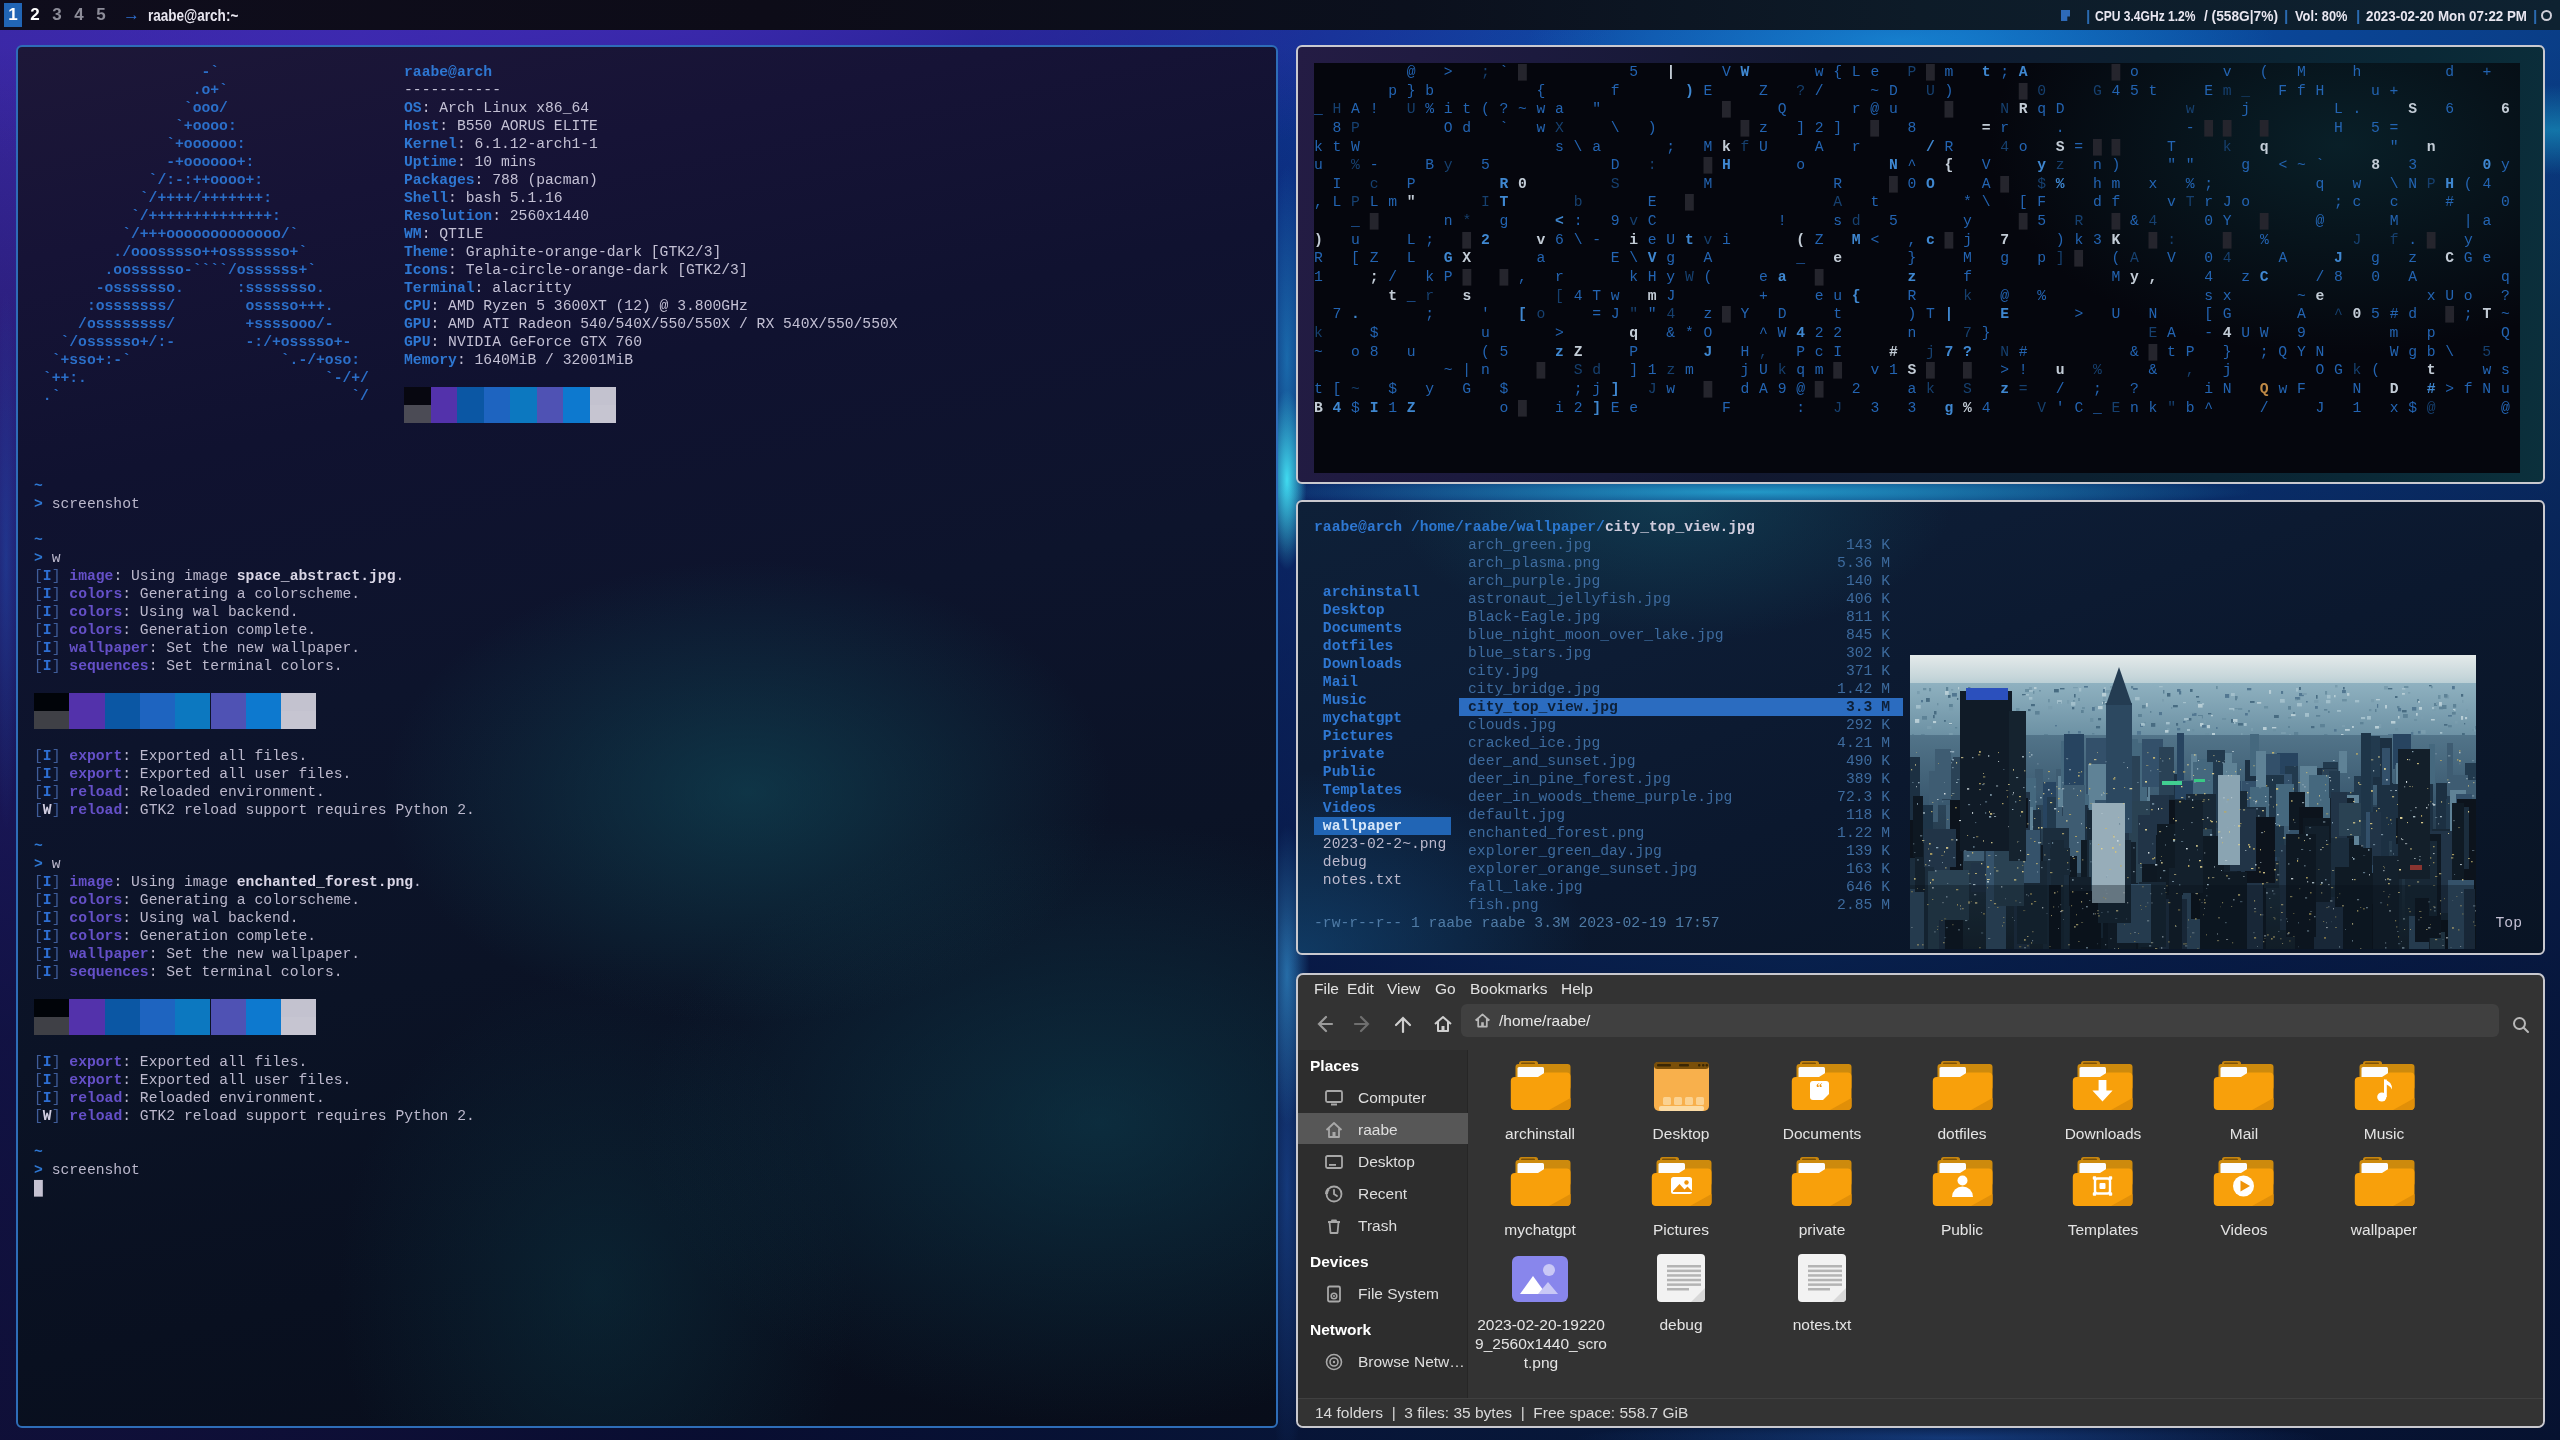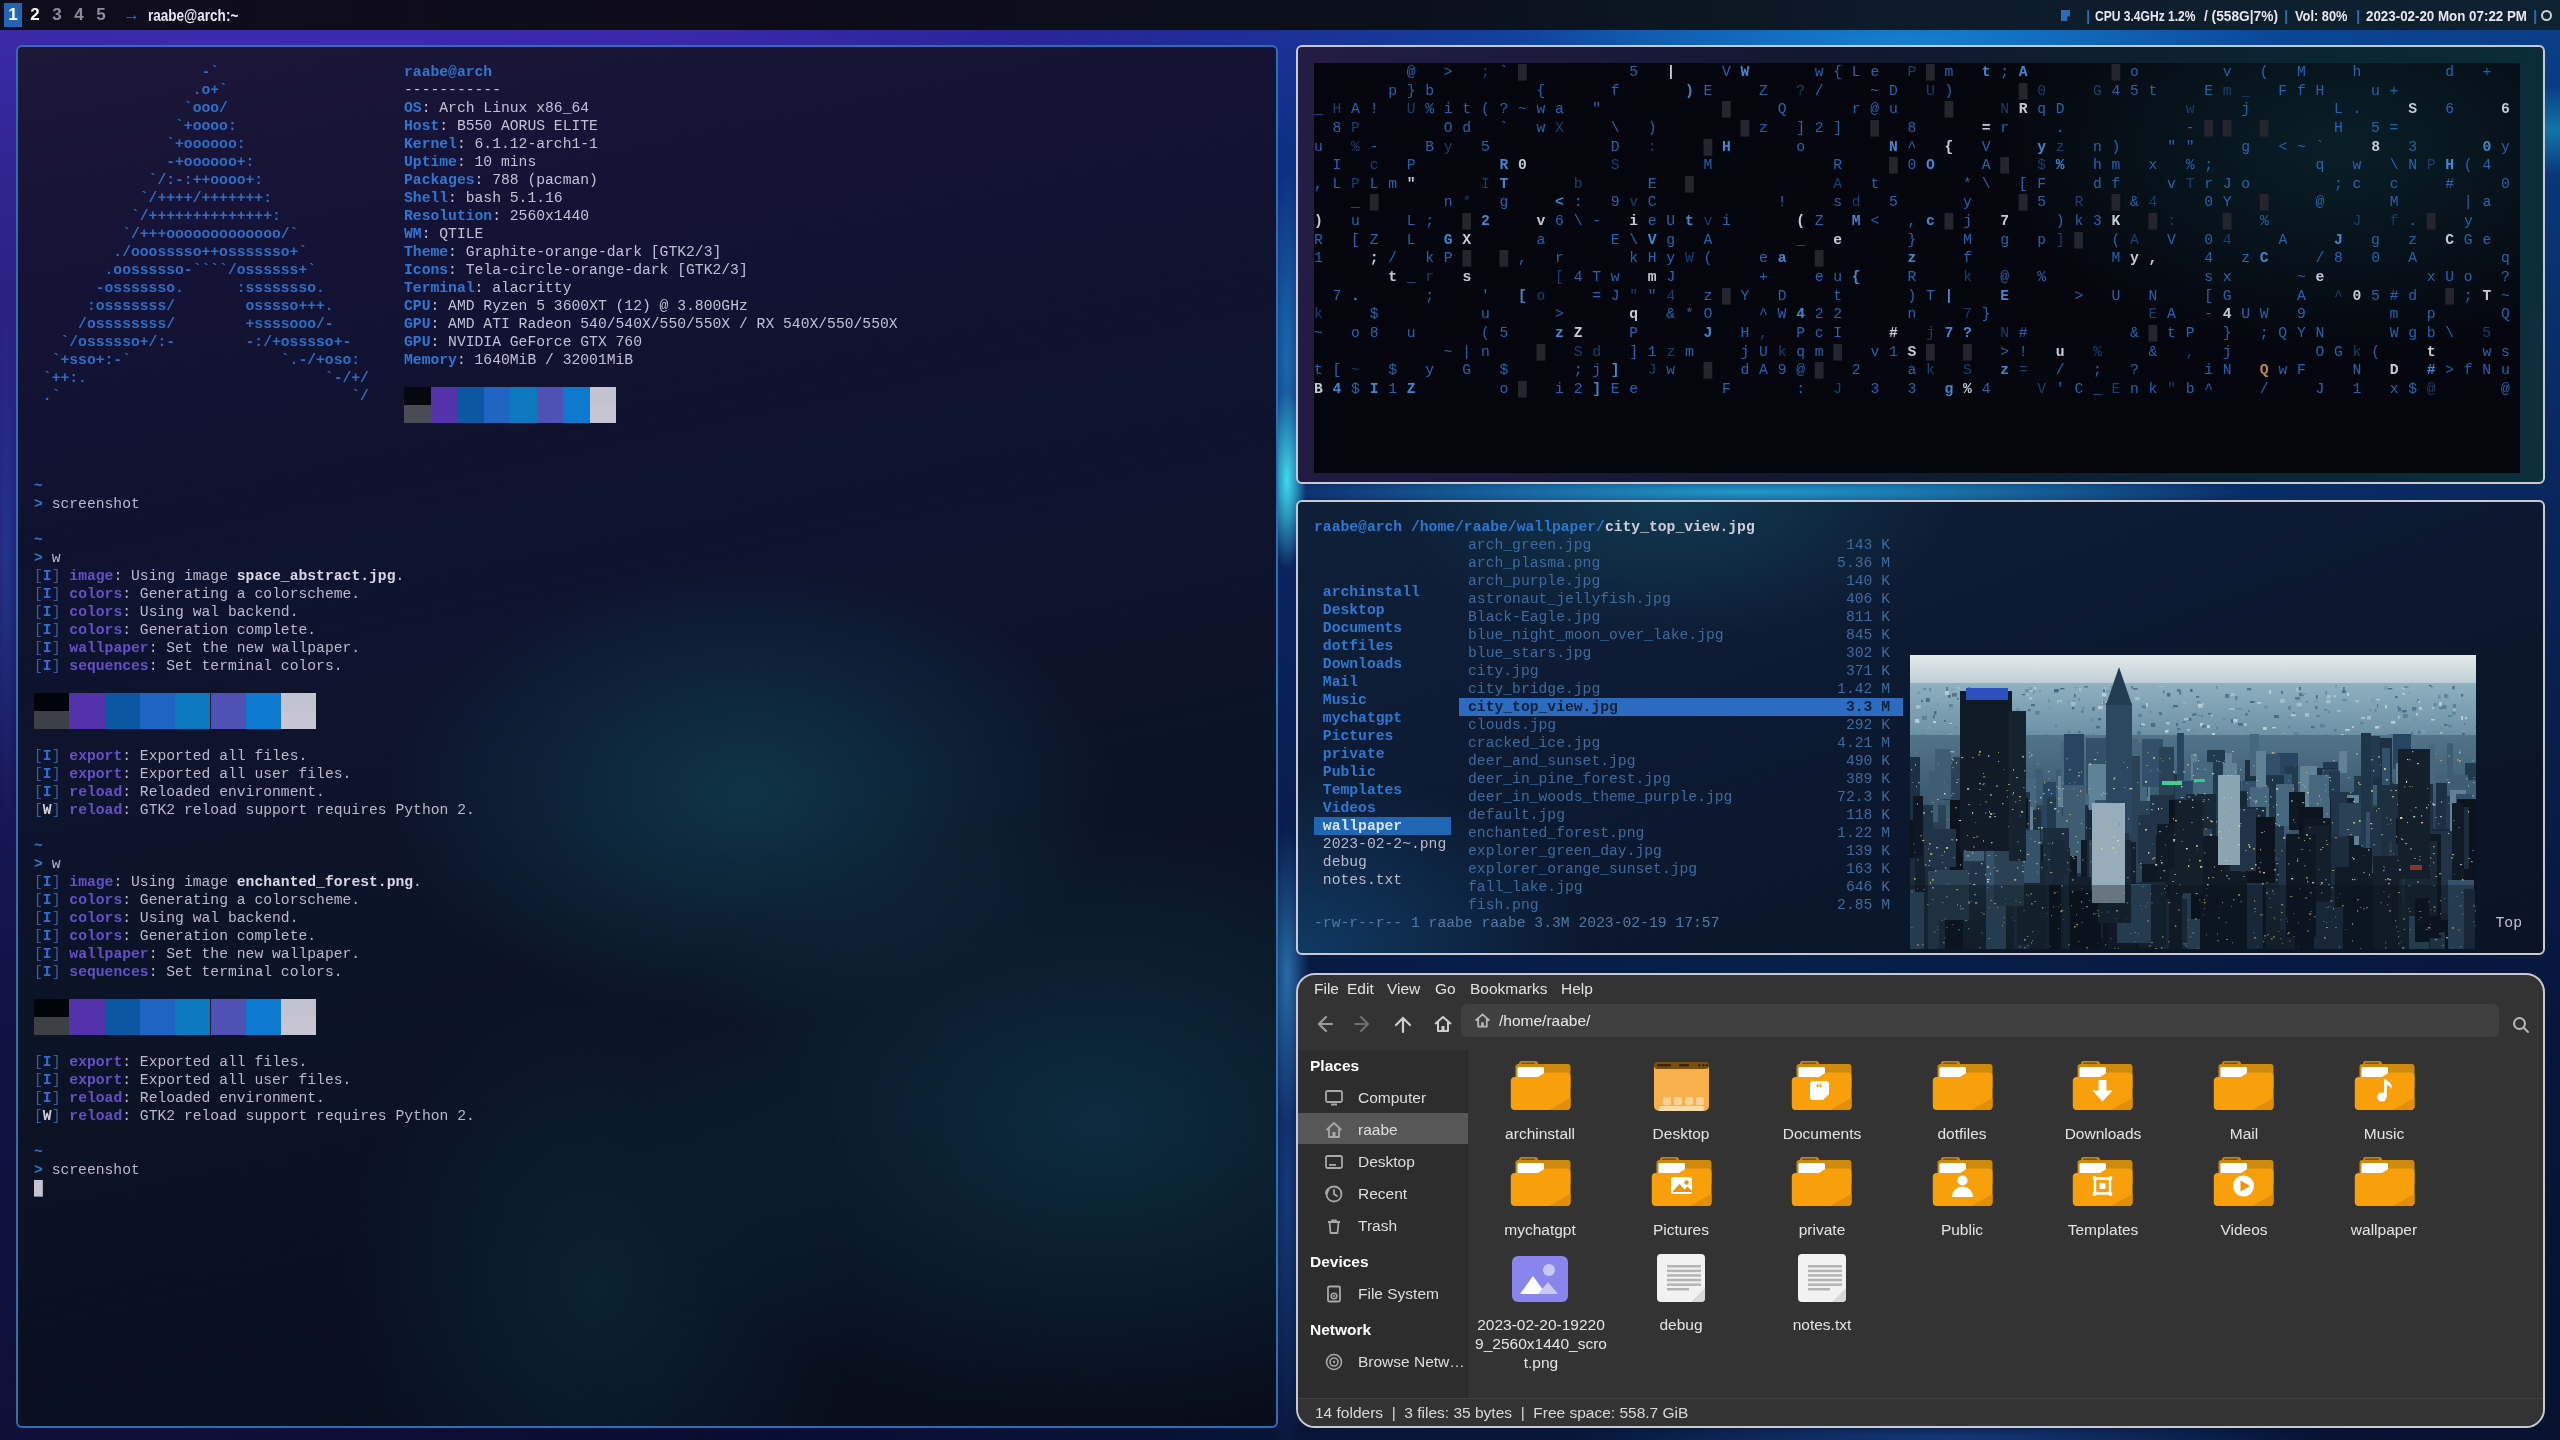--- a/index.html
+++ b/index.html
@@ -44,21 +44,21 @@
    radial-gradient(360px 440px at 46% 90%, rgba(13,64,78,0.38), rgba(13,64,78,0) 72%),
    linear-gradient(168deg, #1d1738 0%, #161336 13%, #101230 27%, #0d142c 44%, #0b1326 62%, #091020 80%, #080d1a 100%);
 }
 #wmatrix { left:1296px; top:45px; width:1249px; height:439px; border:2px solid #c9c9cf;
   background:linear-gradient(100deg, #241c44 0%, #1c1a3e 18%, #121830 40%, #0c2030 65%, #0a2836 85%, #0b303c 100%); }
 #wranger { left:1296px; top:500px; width:1249px; height:455px; border:2px solid #c9c9cf;
   background:
    radial-gradient(400px 200px at 30% 0%, rgba(20,90,110,0.45), rgba(20,90,110,0) 70%),
    radial-gradient(420px 260px at 0% 100%, rgba(20,90,150,0.5), rgba(20,90,150,0) 70%),
    linear-gradient(160deg, #0e2038 0%, #0d1c34 30%, #0b182e 55%, #0a1628 80%, #091424 100%); }
-#wfm { left:1296px; top:973px; width:1249px; height:455px; border:2px solid #c9c9cf; background:#333333; overflow:hidden; border-radius:19px; }
+#wfm { left:1296px; top:973px; width:1249px; height:455px; border:2px solid #c9c9cf; background:#333333; overflow:hidden; border-radius:7px; }
 
 pre, .mono { font-family:"Liberation Mono", monospace; font-size:14.7px; line-height:18px; white-space:pre; }
 b { font-weight:bold; }
 
 #wleft pre { position:absolute; }
 #logo { left:16px; top:16px; color:#2b6fc9; font-weight:bold; }
 #neoinfo { left:386px; top:16px; color:#c3c0d4; }
 #neoinfo .bl { color:#2e77d2; }
 #tbody { left:16px; top:430px; color:#bbb8cc; }
 #tbody .bl { color:#2e77d2; }
@@ -263,20 +263,21 @@
 <b class="bl">&gt;</b> screenshot
 <span class="cur">█</span></pre>
 </div>
 
 <div class="win" id="wmatrix">
   <div id="mgrid">
 <div>     <i class="b">@ &gt; </i><i class="d">;</i><i class="b">`</i><i class="k">█     </i><i class="b">5 </i><i class="w">|  </i><i class="b">V</i><i class="h">W   </i><i class="b">w{Le </i><i class="d">P</i><i class="k">█</i><i class="b">m </i><i class="h">t</i><i class="b">;</i><i class="h">A    </i><i class="k">█</i><i class="b">o    v ( M  h    d + </i></div>
 <div>    <i class="b">p}b     {   f   </i><i class="h">)</i><i class="b">E  Z </i><i class="d">?</i><i class="b">/  ~D </i><i class="d">U</i><i class="b">)   </i><i class="k">█</i><i class="d">0  G</i><i class="b">45t  E</i><i class="d">m_ </i><i class="b">FfH  u+      </i></div>
 <div><i class="b">_</i><i class="d">H</i><i class="b">A! </i><i class="d">U</i><i class="b">%it(?~wa "      </i><i class="k">█  </i><i class="b">Q   r@u  </i><i class="k">█  </i><i class="d">N</i><i class="w">R</i><i class="b">qD      </i><i class="d">w  </i><i class="b">j    L.  </i><i class="w">S </i><i class="b">6  </i><i class="w">6</i></div>
 <div> <i class="b">8</i><i class="d">P    </i><i class="b">Od ` w</i><i class="d">X  </i><i class="b">\ )    </i><i class="k">█</i><i class="b">z ]2] </i><i class="k">█ </i><i class="b">8   </i><i class="w">=</i><i class="b">r  .      -</i><i class="k">██ █   </i><i class="b">H 5=      </i></div>
+<div><i class="b">ktW          s\a   ; M</i><i class="w">k</i><i class="d">f</i><i class="b">U  A r   </i><i class="h">/</i><i class="b">R  </i><i class="d">4</i><i class="b">o </i><i class="w">S</i><i class="b">=</i><i class="k">██  </i><i class="b">T  </i><i class="d">k </i><i class="w">q      </i><i class="b">" </i><i class="w">n    </i></div>
 <div><i class="b">u </i><i class="d">%</i><i class="b">-  B</i><i class="d">y </i><i class="b">5      D </i><i class="d">:  </i><i class="k">█</i><i class="h">H   </i><i class="b">o    </i><i class="h">N</i><i class="b">^ </i><i class="w">{ </i><i class="b">V  </i><i class="h">y</i><i class="d">z </i><i class="b">n)  ""  g &lt;~`  </i><i class="w">8 </i><i class="b">3   </i><i class="h">0</i><i class="b">y</i></div>
 <div> <i class="b">I </i><i class="d">c </i><i class="b">P    </i><i class="h">R</i><i class="w">0    </i><i class="d">S    </i><i class="b">M      R  </i><i class="k">█</i><i class="b">0</i><i class="h">O  </i><i class="b">A</i><i class="k">█ </i><i class="d">$</i><i class="h">% </i><i class="b">hm x %;     q w \N</i><i class="d">P</i><i class="h">H</i><i class="b">(4 </i></div>
 <div><i class="b">,L</i><i class="d">P</i><i class="b">Lm</i><i class="w">"   </i><i class="d">I</i><i class="h">T   </i><i class="d">b   </i><i class="b">E </i><i class="k">█       </i><i class="d">A </i><i class="b">t    *\ [F  df  v</i><i class="d">T</i><i class="b">rJo    ;c c  #  0</i></div>
 <div>  <i class="b">_</i><i class="k">█   </i><i class="b">n</i><i class="d">* </i><i class="b">g  </i><i class="h">&lt;</i><i class="b">: 9</i><i class="d">v</i><i class="b">C      !  s</i><i class="d">d </i><i class="b">5   y  </i><i class="k">█</i><i class="b">5 </i><i class="d">R </i><i class="k">█</i><i class="b">&amp;</i><i class="d">4  </i><i class="b">0Y </i><i class="k">█  </i><i class="b">@   M   |a </i></div>
 <div><i class="w">) </i><i class="b">u  L; </i><i class="k">█</i><i class="h">2  </i><i class="w">v</i><i class="b">6\- </i><i class="w">i</i><i class="b">eU</i><i class="h">t</i><i class="d">v</i><i class="b">i   </i><i class="w">(</i><i class="b">Z </i><i class="h">M</i><i class="b">&lt; ,</i><i class="h">c</i><i class="k">█</i><i class="b">j </i><i class="w">7  </i><i class="b">)k3</i><i class="w">K </i><i class="k">█</i><i class="d">:  </i><i class="k">█ </i><i class="b">%    </i><i class="d">J f</i><i class="b">.</i><i class="k">█ </i><i class="b">y  </i></div>
 <div><i class="b">R [Z L </i><i class="h">G</i><i class="w">X   </i><i class="b">a   E\</i><i class="h">V</i><i class="b">g A    _ </i><i class="w">e   </i><i class="b">}  M g p</i><i class="d">]</i><i class="k">█ </i><i class="b">(</i><i class="d">A </i><i class="b">V 0</i><i class="d">4  </i><i class="b">A  </i><i class="h">J </i><i class="b">g z </i><i class="w">C</i><i class="b">Ge </i></div>
 <div><i class="b">1  </i><i class="w">;</i><i class="b">/ kP</i><i class="k">█ █</i><i class="b">, r   kHy</i><i class="d">W</i><i class="b">(  e</i><i class="h">a </i><i class="k">█    </i><i class="h">z  </i><i class="b">f       M</i><i class="w">y,  </i><i class="b">4 z</i><i class="h">C  </i><i class="b">/8 0 A    q</i></div>
 <div>    <i class="w">t</i><i class="b">_</i><i class="d">r </i><i class="w">s    </i><i class="d">[</i><i class="b">4Tw </i><i class="w">m</i><i class="b">J    +  eu</i><i class="h">{  </i><i class="b">R  </i><i class="d">k </i><i class="b">@ %        sx   ~</i><i class="w">e     </i><i class="b">xUo ?</i></div>
 <div> <i class="b">7</i><i class="h">.   </i><i class="b">;  ' </i><i class="h">[</i><i class="d">o  </i><i class="b">=J</i><i class="d">"</i><i class="b">"</i><i class="d">4 </i><i class="b">z</i><i class="k">█</i><i class="b">Y D  t   )T</i><i class="h">|  E   </i><i class="b">&gt; U N  [G   A </i><i class="d">^</i><i class="w">0</i><i class="b">5#d </i><i class="k">█</i><i class="b">;</i><i class="w">T</i><i class="b">~</i></div>
 <div><i class="d">k  </i><i class="b">$     u   &gt;   </i><i class="w">q </i><i class="b">&amp;*O  ^W</i><i class="h">4</i><i class="b">22   n  </i><i class="d">7</i><i class="b">}        </i><i class="d">E</i><i class="b">A -</i><i class="w">4</i><i class="b">UW 9    m p   Q</i></div>

